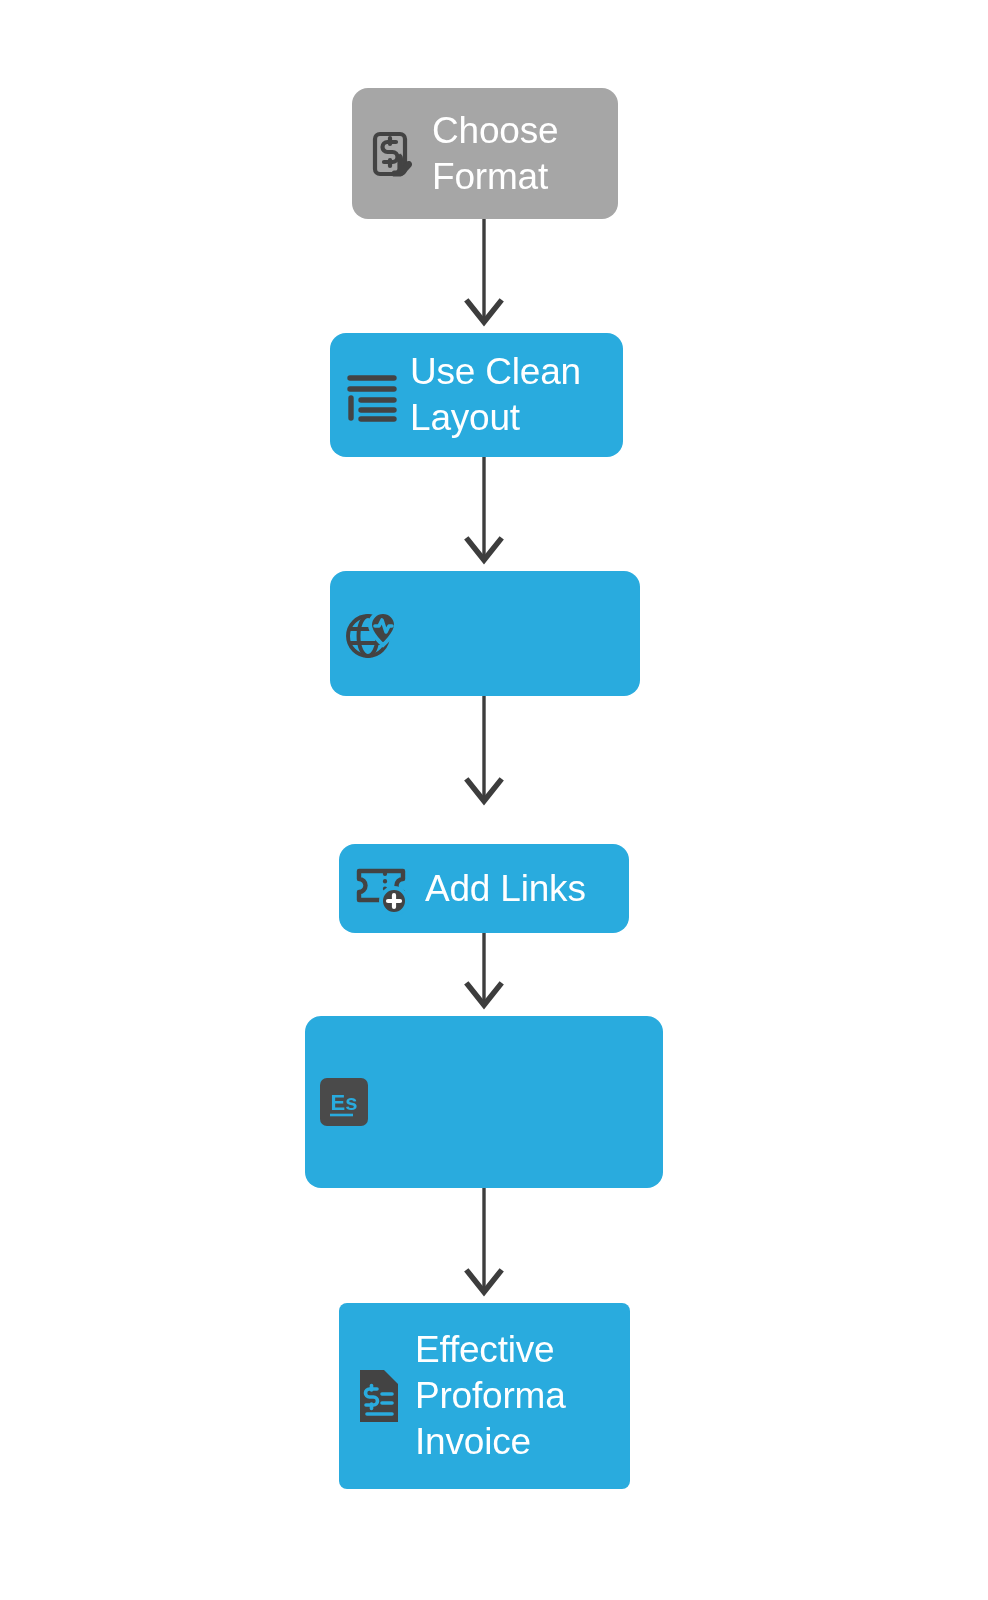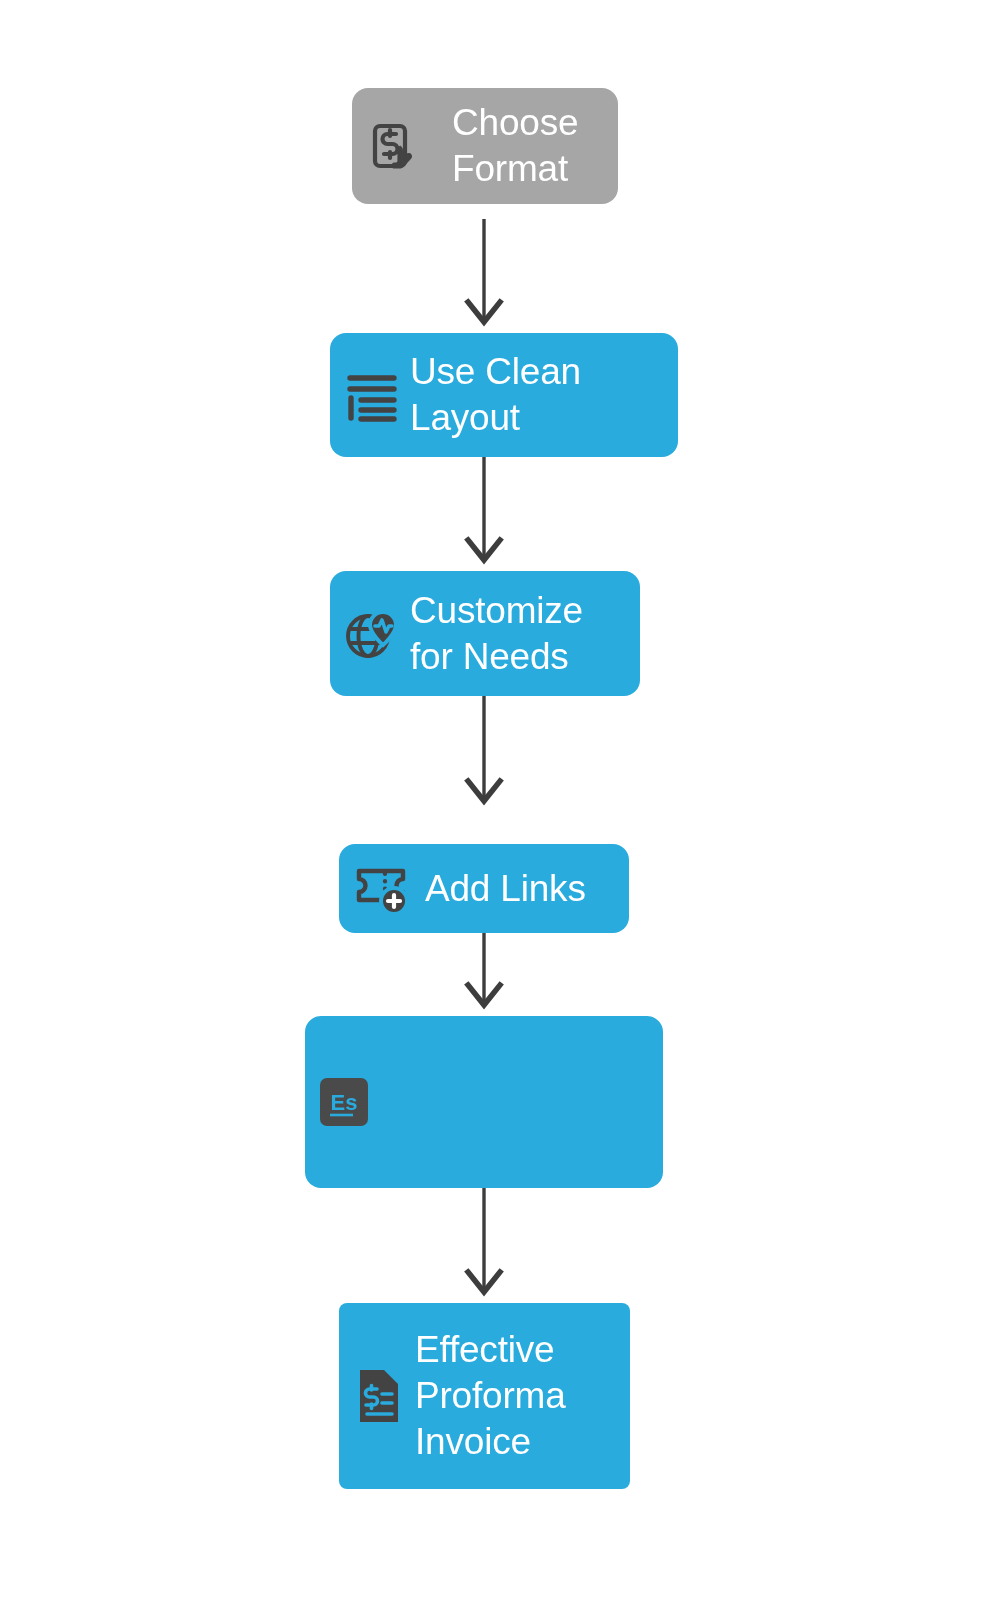--- a/index.html
+++ b/index.html
@@ -49,28 +49,27 @@
     position: absolute;
     left: 0;
     top: 0;
     width: 988px;
     height: 1600px;
     pointer-events: none;
   }
 
   
   #node-choose-format {
-    left: 352px; top: 88px; width: 266px; height: 116px;
+    left: 352px; top: 88px; width: 266px; height: 131px;
     background: #a6a6a6;
-    gap: 20px;
   }
   #node-choose-format .node-label { font-size: 37px; }
 
   #node-use-clean-layout {
-    left: 330px; top: 333px; width: 348px; height: 124px;
+    left: 330px; top: 333px; width: 293px; height: 124px;
     background: #29abde;
   }
   #node-customize-for-needs {
     left: 330px; top: 571px; width: 310px; height: 125px;
     background: #29abde;
   }
   #node-add-links {
     left: 339px; top: 812px; width: 290px; height: 89px;
     background: #29abde;
     margin-top: 32px;
@@ -146,22 +145,20 @@
         <g fill="none" stroke="#434343" stroke-width="3.9">
           <circle cx="24" cy="30" r="20"></circle>
           <ellipse cx="24" cy="30" rx="9.5" ry="20"></ellipse>
           <line x1="4" y1="23" x2="44" y2="23"></line>
           <line x1="4" y1="37" x2="44" y2="37"></line>
         </g>
         <path d="M39 6 c7.2 0 13 5.8 13 13 0 8.6-13 20-13 20 s-13-11.4-13-20 c0-7.2 5.8-13 13-13 z" fill="#434343" stroke="#29abde" stroke-width="4"></path>
         <polyline points="31,20 35,20 38,14 42,26 45,20 48,20" fill="none" stroke="#29abde" stroke-width="3.6" stroke-linecap="round" stroke-linejoin="round"></polyline>
       </svg>
     </span>
-    <span class="node-label">Customize
-for Needs</span>
   </div>
 
   <div class="node" id="node-add-links">
     <span class="node-icon">
       <svg width="62" height="62" viewBox="0 0 62 62">
         <path d="M6 13 h44 v8 a6.5 6.5 0 0 0 0 13 v8 H6 v-8 a6.5 6.5 0 0 0 0-13 z" fill="none" stroke="#434343" stroke-width="4.4" stroke-linejoin="round"></path>
         <g stroke="#434343" stroke-width="4.2" stroke-linecap="round">
           <line x1="32" y1="15.5" x2="32" y2="16"></line>
           <line x1="32" y1="23" x2="32" y2="23.5"></line>
           <line x1="32" y1="30.5" x2="32" y2="31"></line>

